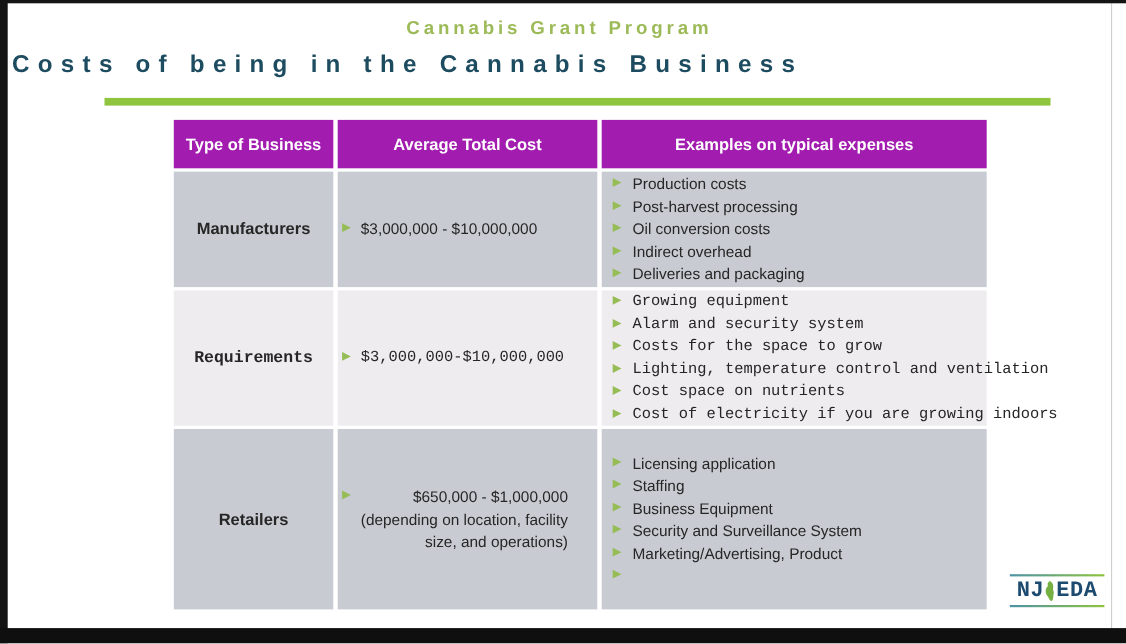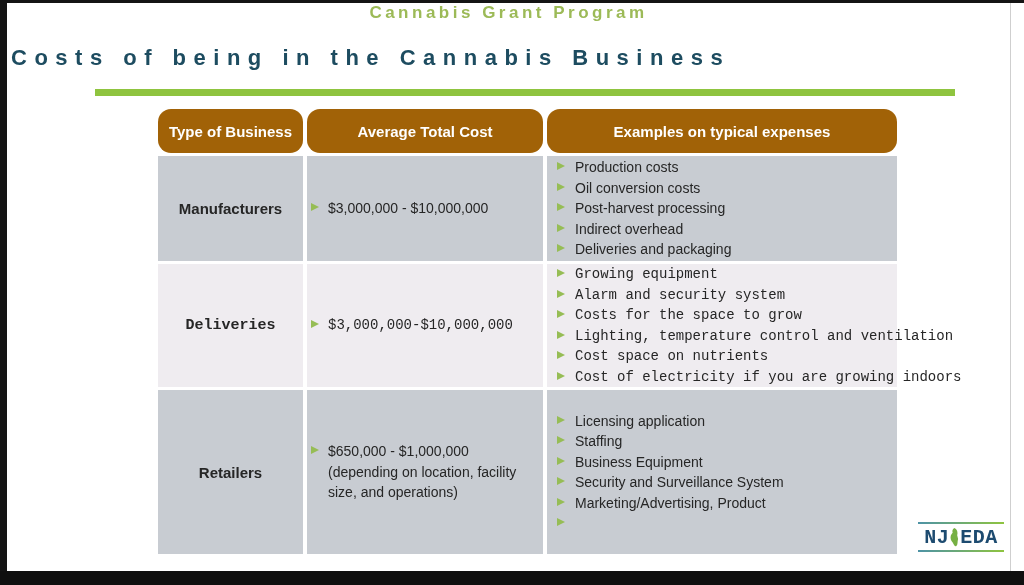--- a/index.html
+++ b/index.html
@@ -9,39 +9,39 @@
 
   
   .edge-top    { position:absolute; left:0; top:0; width:1024px; height:3px; background:#141414; }
   .edge-left   { position:absolute; left:0; top:0; width:7px; height:585px; background:#141414; }
   .bottom-bar  { position:absolute; left:0; top:571px; width:1024px; height:14px; background:#0f0f0f; }
 
   
   .slide { position:absolute; left:7px; top:3px; width:1004px; height:568px;
            background:#ffffff; border-right:1px solid #cfcfcf; }
 
-  .eyebrow { position:absolute; left:0; top:0; width:100%; text-align:center;
+  .eyebrow { position:absolute; left:0; top:13px; width:100%; text-align:center;
              font-size:17px; font-weight:bold; letter-spacing:3.5px; color:#9cba57; }
   .title   { position:absolute; left:4px; top:42px; width:100%; 
              font-size:22px; font-weight:bold; letter-spacing:7.5px; color:#1d4c60;
              white-space:nowrap; }
   .title-underline { position:absolute; left:88px; top:86px; width:860px; height:7px;
                      background:#8fc43f; }
 
   
   .cost-table { position:absolute; left:151px; top:106px;
                 display:grid;
                 grid-template-columns:145px 236px 350px;
                 grid-template-rows:44px 105px 123px 164px;
                 column-gap:4px; row-gap:3px;
                 background:#ffffff; }
-  .th { background:#a16207; color:#ffffff; font-weight:bold; font-size:15px;
-        display:flex; align-items:center; justify-content:center; text-align:center;border-radius:13px; }
+  .th { background:#a21caf; color:#ffffff; font-weight:bold; font-size:15px;
+        display:flex; align-items:center; justify-content:center; text-align:center; }
   .cell { color:#262626; font-size:14px; }
-  .row-gray  { background:#c8ccd2; }
+  .row-gray  { background:#c8ccd2;text-align:right; }
   .row-light { background:#efecf0;font-family:Liberation Mono, monospace; }
 
   .cell.type { display:flex; align-items:center; justify-content:center;
                font-weight:bold; font-size:15px; text-align:center; }
 
   .cell.cost { display:flex; align-items:center; padding:0 2px 0 4px; }
   .cost-inner { display:flex; align-items:flex-start; }
   .cost-text { line-height:20.5px; white-space:pre-line; }
 
   .cell.expenses { display:flex; flex-direction:column; justify-content:center;
@@ -84,37 +84,37 @@
           <span class="cost-text">$3,000,000 - $10,000,000</span>
         </div>
       </div>
       <div class="cell expenses row-gray">
           <div class="expense-item">
             <span class="arrow"></span>
             <span class="expense-text">Production costs</span>
           </div>
           <div class="expense-item">
             <span class="arrow"></span>
-            <span class="expense-text">Oil conversion costs</span>
+            <span class="expense-text">Post-harvest processing</span>
           </div>
           <div class="expense-item">
             <span class="arrow"></span>
-            <span class="expense-text">Post-harvest processing</span>
+            <span class="expense-text">Oil conversion costs</span>
           </div>
           <div class="expense-item">
             <span class="arrow"></span>
             <span class="expense-text">Indirect overhead</span>
           </div>
           <div class="expense-item">
             <span class="arrow"></span>
             <span class="expense-text">Deliveries and packaging</span>
           </div>
         </div>
 
-      <div class="cell type row-light">Deliveries</div>
+      <div class="cell type row-light">Requirements</div>
       <div class="cell cost row-light">
         <div class="cost-inner">
           <span class="arrow"></span>
           <span class="cost-text">$3,000,000-$10,000,000</span>
         </div>
       </div>
       <div class="cell expenses row-light">
           <div class="expense-item">
             <span class="arrow"></span>
             <span class="expense-text">Growing equipment</span>

